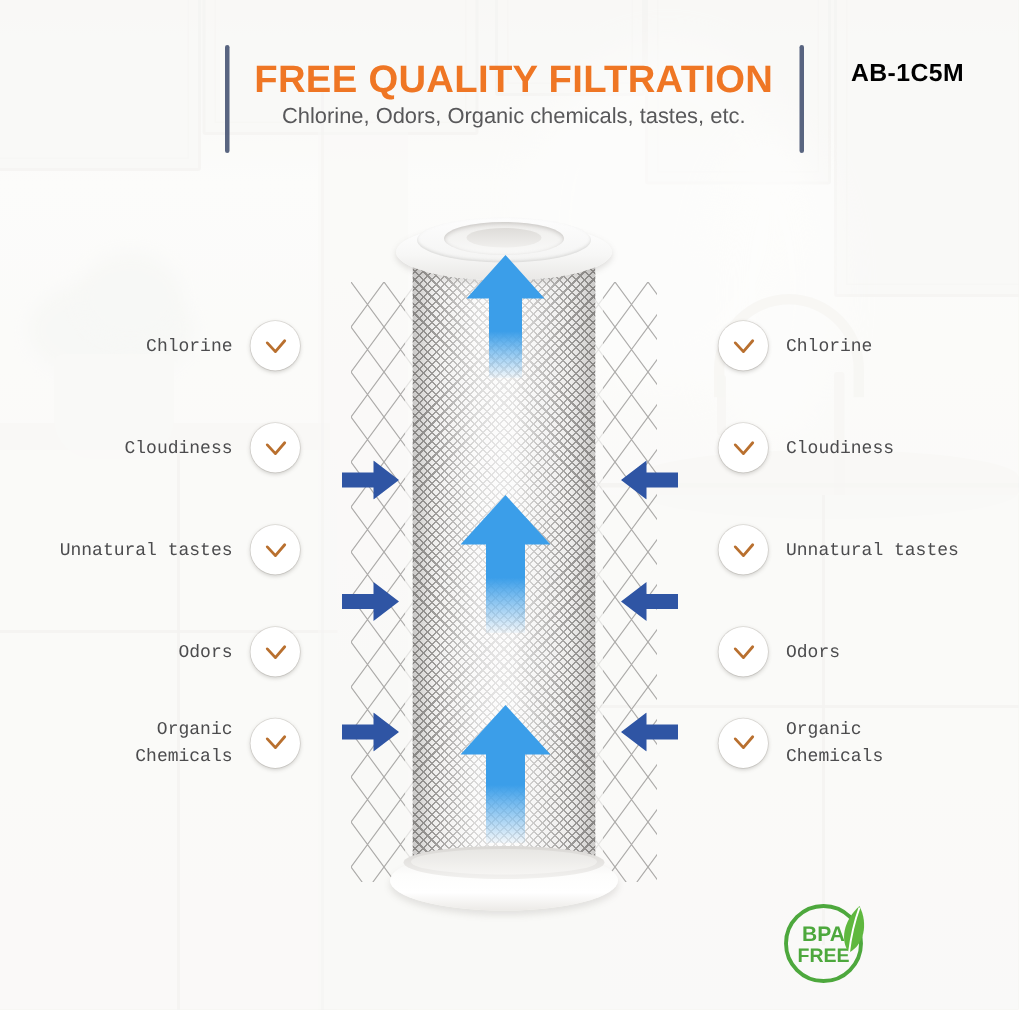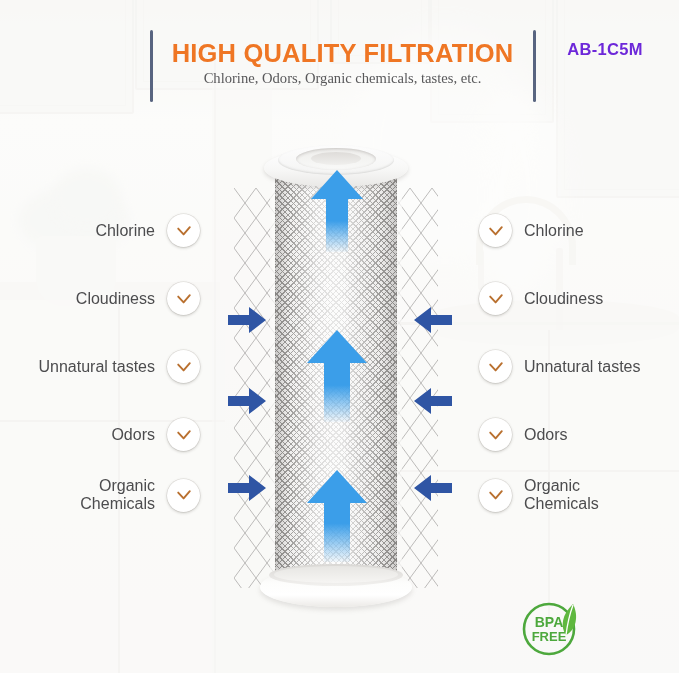--- a/index.html
+++ b/index.html
@@ -42,33 +42,33 @@
 
   .logo{position:absolute;left:30px;top:27px;width:115px;height:72px;}
   .logo-mark{position:absolute;left:22px;top:0;width:76px;height:50px;}
   .logo-word{position:absolute;left:0;top:52px;width:115px;text-align:center;
     font-size:13.5px;letter-spacing:3.2px;color:#c0703a;font-family:"Liberation Sans",sans-serif;}
 
   .title{position:absolute;left:160px;top:39px;width:365px;text-align:center;
     font-size:25.5px;font-weight:bold;color:#ef7624;letter-spacing:.2px;
     font-family:"Liberation Sans",sans-serif;}
   .subtitle{position:absolute;left:160px;top:70px;width:365px;text-align:center;
-    font-size:14.6px;color:#58585a;font-family:Liberation Serif, serif;}
+    font-size:14.6px;color:#58585a;font-family:Liberation Sans, sans-serif;}
 
   .filter-block{position:absolute;left:545px;top:38px;width:120px;text-align:center;}
   .filter-lbl{font-size:15px;color:#b8803f;font-weight:bold;line-height:20px;}
-  .filter-val{font-size:16.5px;color:#6d28d9;font-weight:bold;line-height:22px;letter-spacing:.3px;}
+  .filter-val{font-size:16.5px;color:#000000;font-weight:bold;line-height:22px;letter-spacing:.3px;}
 
   
   .feat{position:absolute;display:flex;align-items:center;}
   .feat-left{justify-content:flex-end;right:479px;}
   .feat-right{justify-content:flex-start;left:479px;}
 
-  .feat-label{font-size:16px;color:#4c4c4e;line-height:18px;white-space:pre-line;
-    font-family:Liberation Sans, sans-serif;}
+  .feat-label{font-size:12px;color:#4c4c4e;line-height:18px;white-space:pre-line;
+    font-family:Liberation Mono, monospace;}
   .feat-left .feat-label{text-align:right;margin-right:12px;}
   .feat-right .feat-label{text-align:left;margin-left:12px;}
 
   .check{width:33px;height:33px;border-radius:50%;background:#ffffff;
     box-shadow:0 1px 3px rgba(90,85,80,.30), 0 0 0 .5px rgba(200,195,190,.5);
     display:flex;align-items:center;justify-content:center;flex:0 0 auto;}
   .check svg{display:block;}
 
   
   .cartridge{position:absolute;left:262px;top:143px;width:148px;height:485px;}
@@ -164,21 +164,21 @@
 
     <div class="bg-veil"></div>
   </div>
 
   <div class="header">
 
     <div class="hdr-divider" style="left:150px;top:30px;height:72px;"></div>
     <div class="hdr-divider" style="left:533px;top:30px;height:72px;"></div>
 
 
-    <div class="title">HIGH QUALITY FILTRATION</div>
+    <div class="title">FREE QUALITY FILTRATION</div>
     <div class="subtitle">Chlorine, Odors, Organic chemicals, tastes, etc.</div>
 
     <div class="filter-block">
       <div class="filter-val">AB-1C5M</div>
     </div>
   </div>
 
   <div class="feat feat-left" style="top:214px;">
     <span class="feat-label">Chlorine</span>
     <span class="check">

